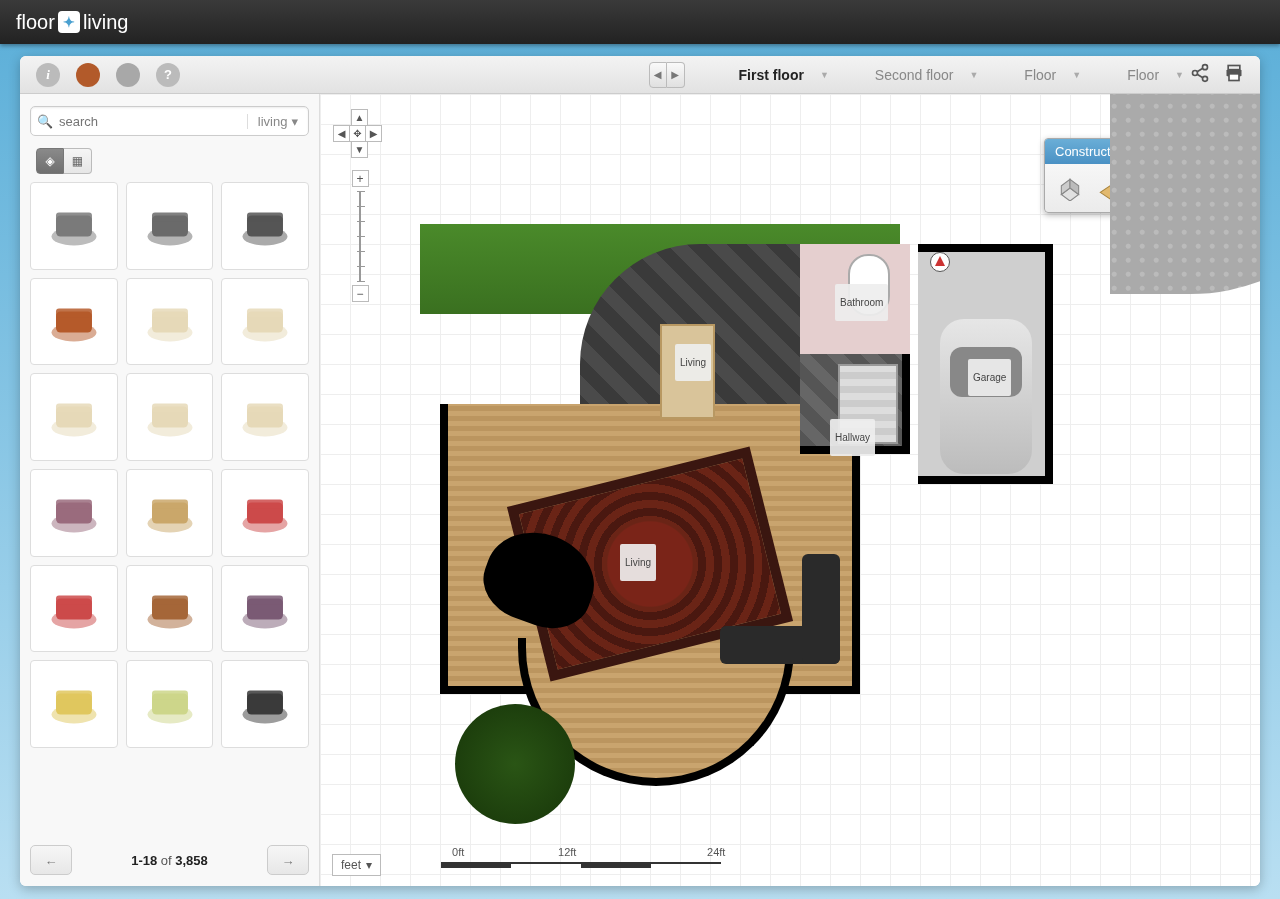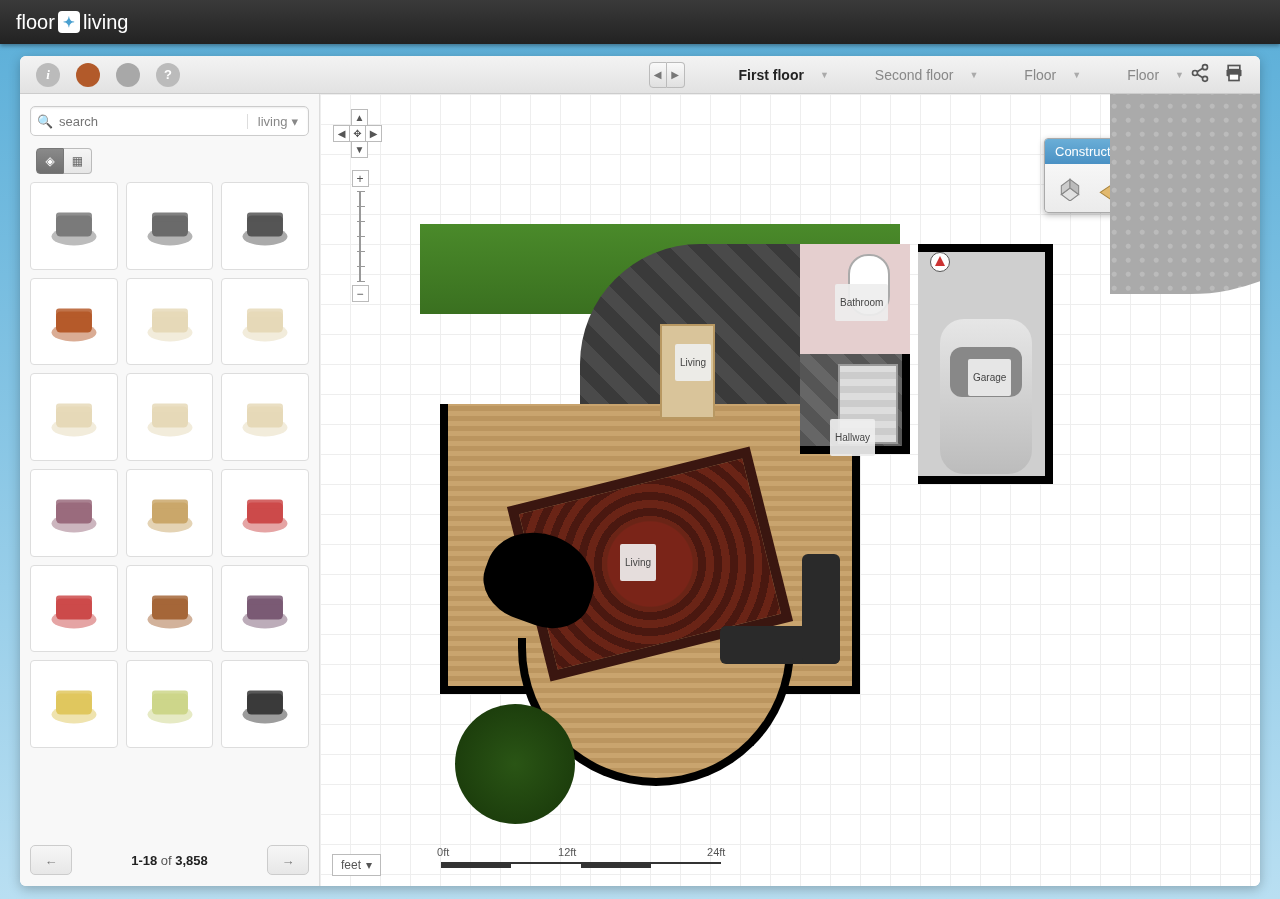--- a/index.html
+++ b/index.html
@@ -440,21 +440,21 @@
         <div class="label" style="left:410px;top:195px;z-index:5">Hallway</div>
         <div class="label" style="left:548px;top:135px;z-index:5">Garage</div>
       </div>
 
       <div class="ruler">
         <div class="unit">
             <span>feet</span>
             <span>▾</span>
           </div>
         <div class="scale">
-          <span style="left:46px">0ft</span>
+          <span style="left:61px">0ft</span>
           <span style="left:167px">12ft</span>
           <span style="left:316px">24ft</span>
           <div class="ticks"></div>
           <div class="block" style="left:50px;width:70px"></div>
           <div class="block" style="left:190px;width:70px"></div>
         </div>
       </div>
     </div>
 
   </div>

